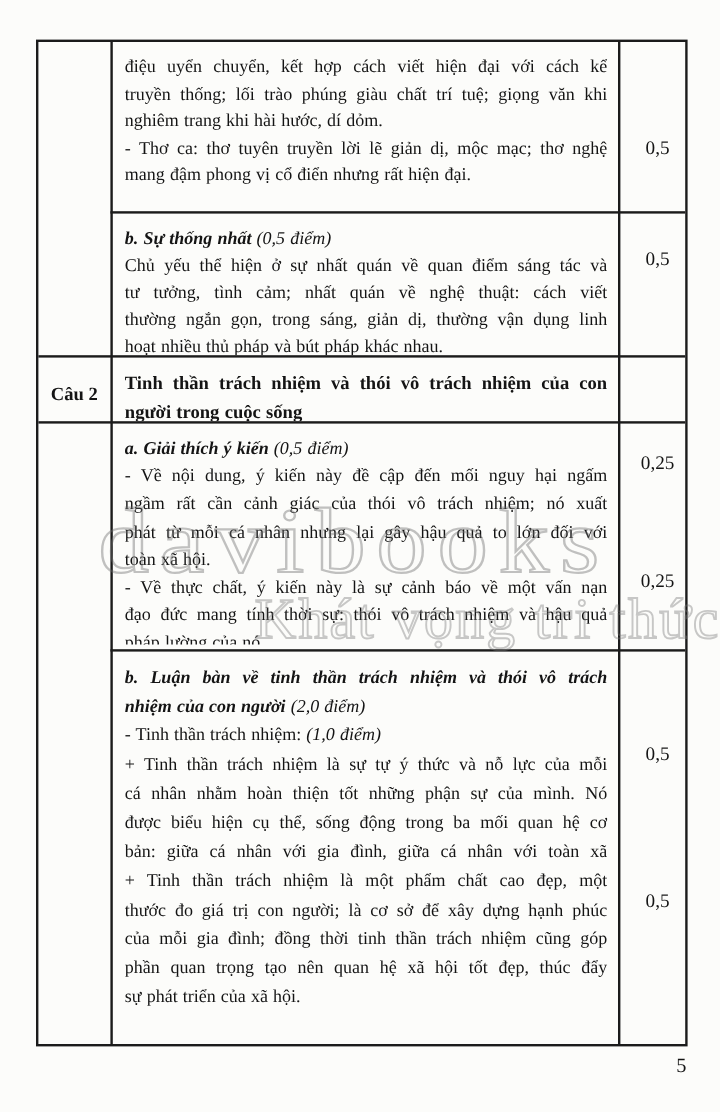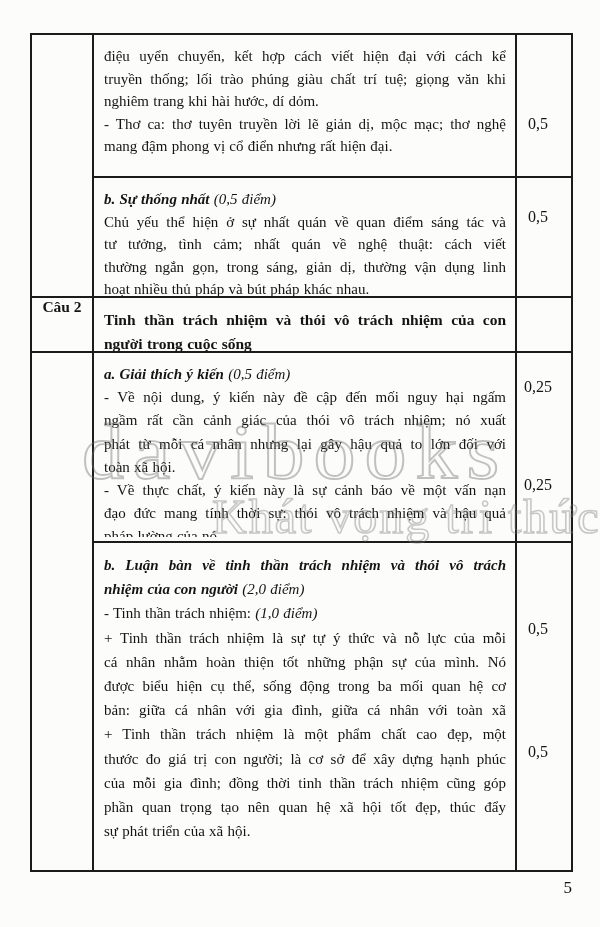--- a/index.html
+++ b/index.html
@@ -71,28 +71,28 @@
     word-spacing:0.5px;
   }
   .line.just{text-align-last:justify;}
   .st-b{font-weight:bold;}
   .st-i{font-style:italic;}
   .st-bi{font-weight:bold;font-style:italic;}
   .qlabel{
     position:absolute;
     left:0;top:263px;width:60px;height:37px;
     box-sizing:border-box;
-    padding-top:0;
+    padding-top:22px;
     text-align:center;
     font-weight:bold;
     font-size:15.5px;
   }
   .score-col{
     position:absolute;
-    left:477px;top:0;width:58px;height:100%;
+    left:487px;top:0;width:58px;height:100%;
   }
   .score{
     position:absolute;
     left:0;width:100%;
     height:24px;line-height:24px;
     text-align:center;
     font-size:16px;
   }
   .page-num{
     position:absolute;

